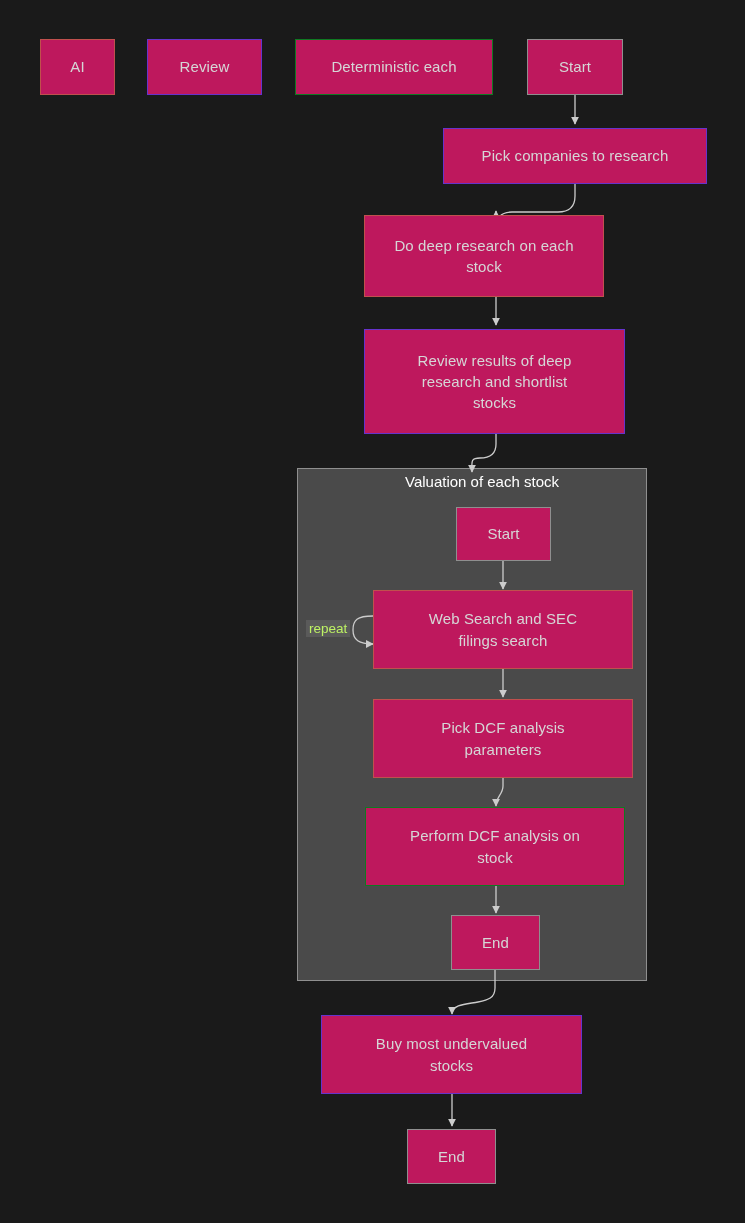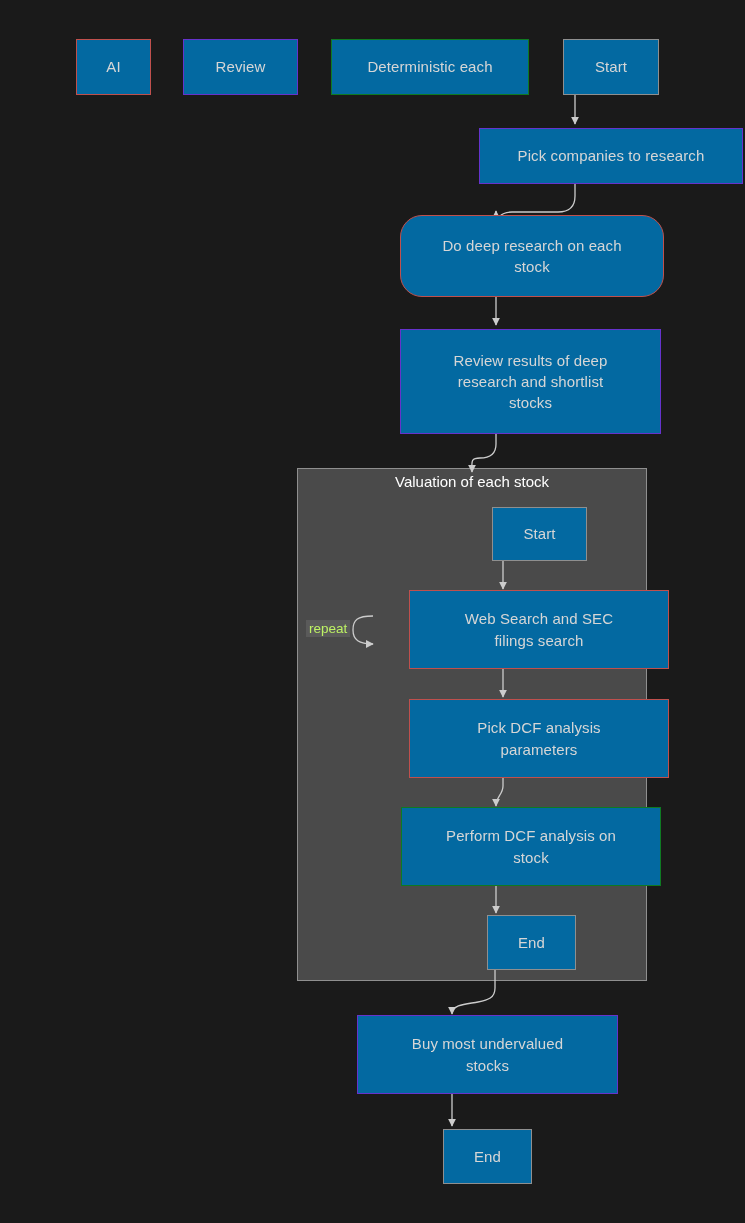--- a/index.html
+++ b/index.html
@@ -10,55 +10,54 @@
   #canvas {
     position: relative;
     width: 745px;
     height: 1223px;
     background: #1a1a1a;
     font-family: "Liberation Sans", sans-serif;
     overflow: hidden;
   }
   .node {
     position: absolute;
-    background: #0369a1;
+    background: #be185d;
     border: 1.4px solid #888888;
     box-sizing: border-box;
     display: flex;
     align-items: center;
     justify-content: center;
     text-align: center;
     color: #d6d6d6;
     font-size: 15px;
     line-height: 1.42;
     letter-spacing: 0.1px;
     padding: 0 10px;
     white-space: pre-line;
-    margin-left: 36px;
   }
   .node.ai      { border-color: #c0504d; }
   .node.human   { border-color: #6633cc; }
   .node.code    { border-color: #0f7a22; }
   .node.neutral { border-color: #8f8f8f; }
 
   .subgraph {
     position: absolute;
     background: #4a4a4a;
     border: 1.2px solid #8f8f8f;
     box-sizing: border-box;
   }
   .subgraph-title {
     position: absolute;
     width: 100%;
     text-align: center;
     color: #ffffff;
     font-size: 15px;
     font-family: "Liberation Sans", sans-serif;
     top: 4px;
-    left: 0;
+    left: 10px;
   }
   .edges {
     position: absolute;
     top: 0; left: 0;
     width: 745px;
     height: 1223px;
     pointer-events: none;
   }
   .edge-label {
     position: absolute;
@@ -112,21 +111,21 @@
   </svg>
 
   <div class="node ai" style="left:40px; top:39px; width:75px; height:56px;">AI</div>
   <div class="node human" style="left:147px; top:39px; width:115px; height:56px;">Review</div>
   <div class="node code" style="left:295px; top:39px; width:198px; height:56px;">Deterministic each</div>
 
   <div class="node neutral" style="left:527px; top:39px; width:96px; height:56px;">Start</div>
 
   <div class="node human" style="left:443px; top:128px; width:264px; height:56px;">Pick companies to research</div>
 
-  <div class="node ai" style="left:364px; top:215px; width:264px; height:82px;border-radius:22px;">Do deep research on each
+  <div class="node ai" style="left:364px; top:215px; width:240px; height:82px;">Do deep research on each
 stock</div>
 
   <div class="node human" style="left:364px; top:329px; width:261px; height:105px;">Review results of deep
 research and shortlist
 stocks</div>
 
   <div class="node neutral" style="left:456px; top:507px; width:95px; height:54px;">Start</div>
 
   <div class="node ai" style="left:373px; top:590px; width:260px; height:79px;">Web Search and SEC
 filings search</div>

